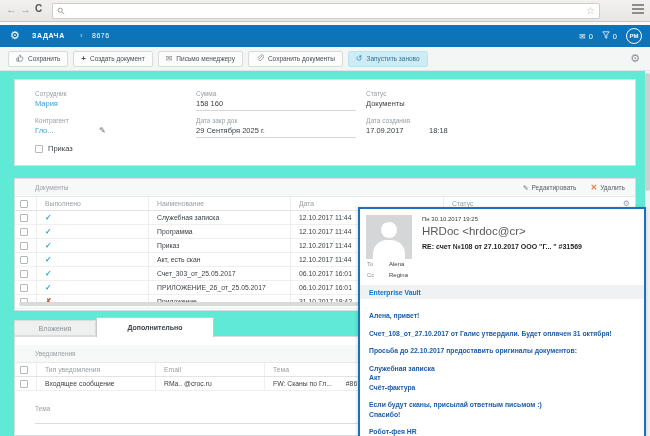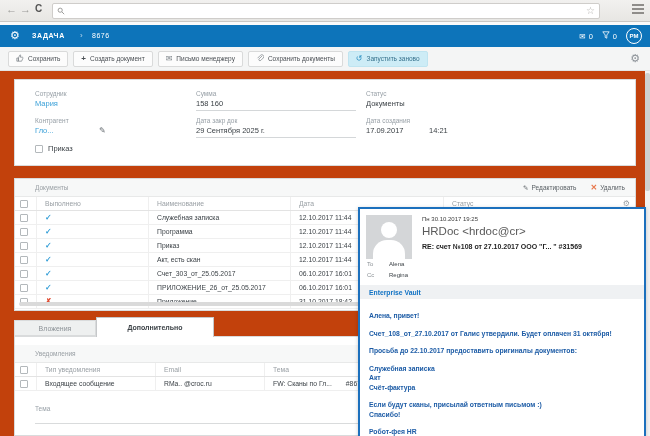--- a/index.html
+++ b/index.html
@@ -32,21 +32,21 @@
   
   .toolbar { position:absolute; top:47px; left:0; width:650px; height:24px; background:#f4f5f5; border-bottom:1px solid #e3e4e4; display:flex; align-items:center; padding-left:8px; }
   .tbtn { display:inline-flex; align-items:center; gap:4px; height:16px; padding:0 7px; margin-right:5px;
     background:#fcfcfc; border:1px solid #d9dada; border-radius:2px; font-size:6.5px; color:#4a4f54; cursor:pointer; }
   .tbtn .ico { font-size:8px; color:#7d848a; }
   .tbtn.active { background:#cdecf6; border-color:#bfe4f0; color:#35718c; }
   .tbtn.active .ico { color:#2b8fc0; }
   .toolbar-gear { position:absolute; right:10px; top:5px; font-size:11px; color:#8c9298; cursor:pointer; }
 
   
-  .content { position:absolute; top:71px; left:0; width:650px; height:365px; background:#c2410c;text-align:right; }
+  .content { position:absolute; top:71px; left:0; width:650px; height:365px; background:#5eead4;text-align:right; }
   .page-scroll { position:absolute; right:0; top:0; width:5px; height:365px; background:#f2f2f2; }
   .page-scroll .thumb { position:absolute; top:2px; left:0; width:5px; height:118px; background:#cfcfcf; border-radius:2px; }
   .panel { position:absolute; background:#fff; border:1px solid #d9dbdc; }
 
   
   .form-panel { left:14px; top:8px; width:622px; height:87px; }
   .f-label { position:absolute; font-size:6.5px; color:#98a0a7; }
   .f-value { position:absolute; font-size:7.5px; color:#3c4247; }
   .f-link { position:absolute; font-size:7.5px; color:#3aa0d8; cursor:pointer; }
   .f-line { position:absolute; width:160px; border-bottom:1px solid #d4d7d9; }
@@ -194,21 +194,21 @@
       <span class="f-value" style="left:351px; top:19px;">Документы</span>
 
       <span class="f-label" style="left:20px; top:37px;">Контрагент</span>
       <span class="f-link" style="left:20px; top:46px;">Гло...</span>
       <span class="pencil" style="left:84px; top:46px;">✎</span>
       <span class="f-label" style="left:181px; top:37px;">Дата закр док</span>
       <span class="f-value" style="left:181px; top:46px;">29 Сентября 2025 г.</span>
       <span class="f-line" style="left:181px; top:57px;"></span>
       <span class="f-label" style="left:351px; top:37px;">Дата создания</span>
       <span class="f-value" style="left:351px; top:46px;">17.09.2017</span>
-      <span class="f-value" style="left:414px; top:46px;">14:21</span>
+      <span class="f-value" style="left:414px; top:46px;">18:18</span>
 
       <span class="client-row">
         <span class="cb"></span>
         <span>Приказ</span>
       </span>
     </div>
 
     <div class="panel docs-panel">
       <div class="sec-head">
         <span class="sec-title">Документы</span>

